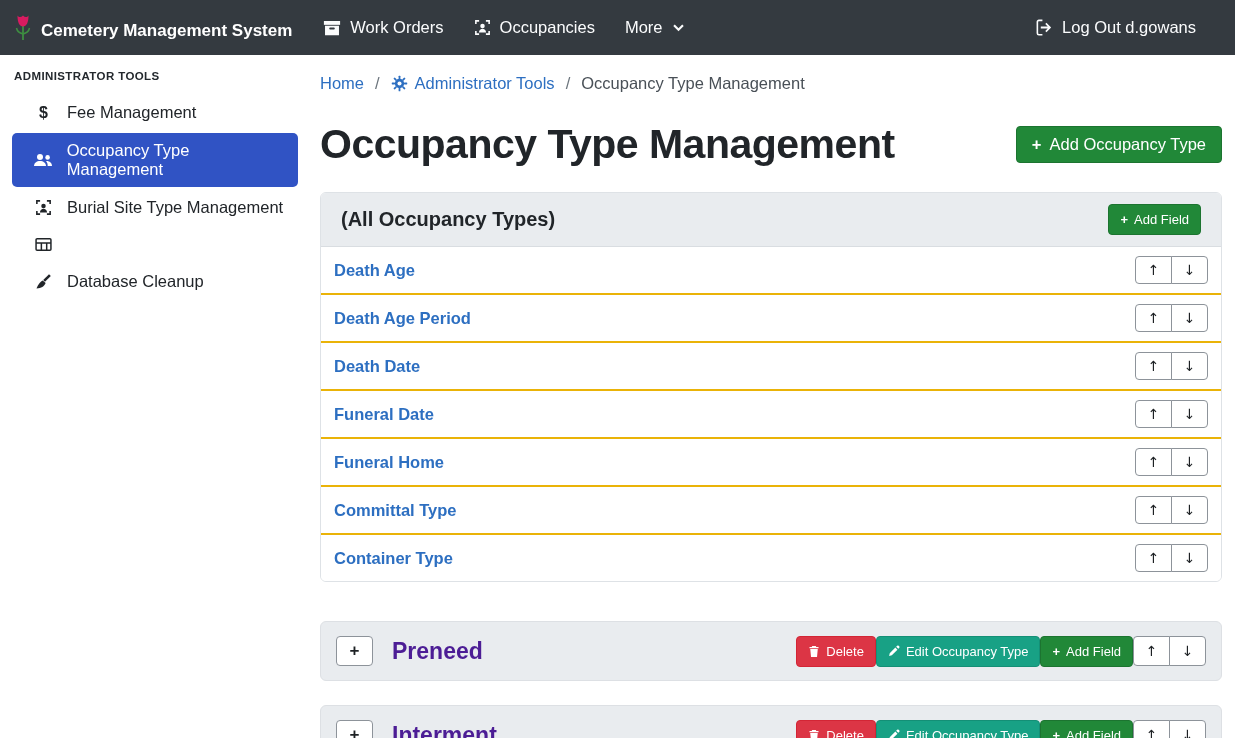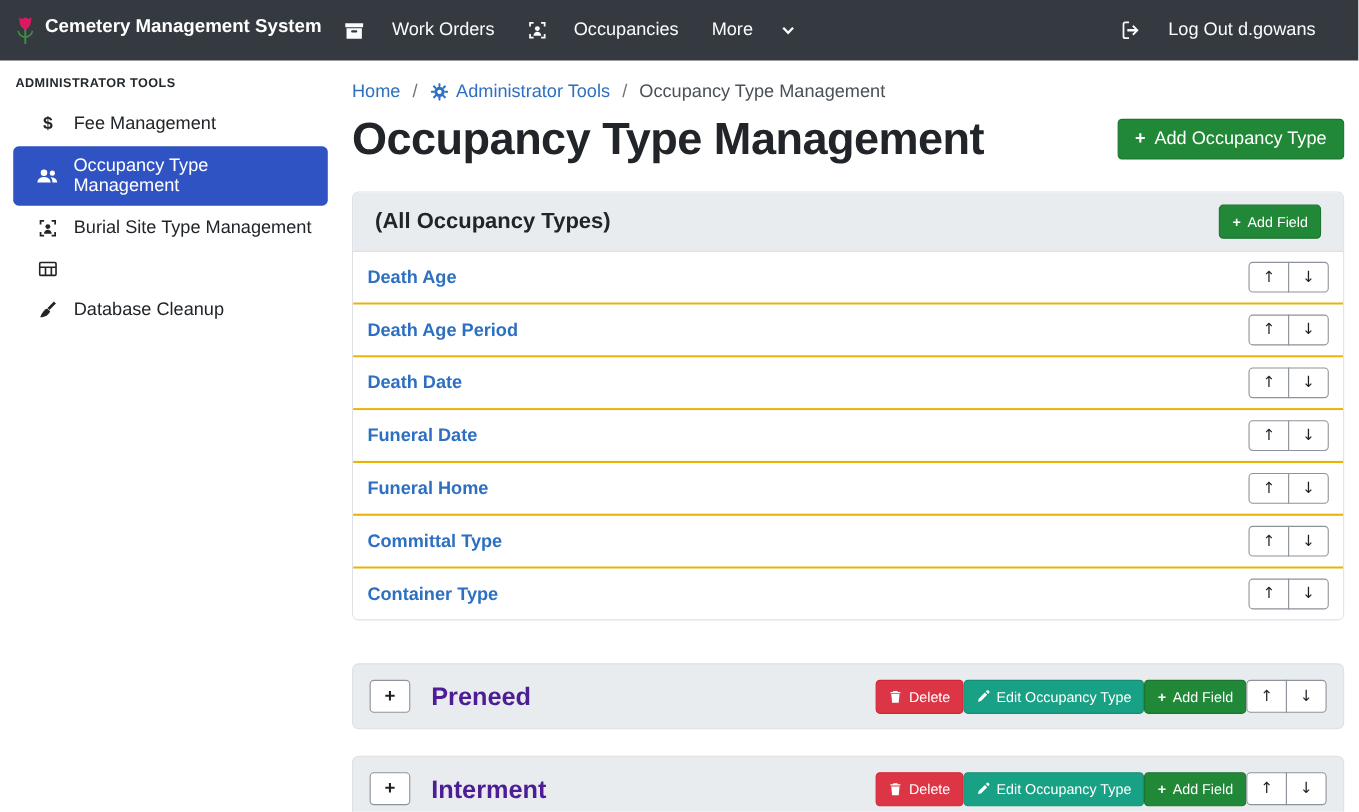--- a/index.html
+++ b/index.html
@@ -4,37 +4,37 @@
 <style>
   *{margin:0;padding:0;box-sizing:border-box}
   html,body{width:1235px;height:738px;overflow:hidden}
   body{font-family:"Liberation Sans","DejaVu Sans",sans-serif;background:#fff;color:#212529}
   button{font-family:inherit;cursor:pointer}
   a{text-decoration:none;cursor:pointer}
   svg{display:block}
 
   
   .navbar{height:55px;background:#343a40;display:flex;align-items:center;padding:0 24px 0 14px}
-  .brand{display:flex;align-items:flex-start;gap:9px;color:#fff;font-weight:700;font-size:17px;margin-right:6px}
-  .nav-link{display:flex;align-items:center;gap:25px;color:#fbfcfd;font-size:16.5px;padding:8px 15px;background:none;border:none}
+  .brand{display:flex;align-items:flex-end;gap:9px;color:#fff;font-weight:700;font-size:17px;margin-right:16px}
+  .nav-link{display:flex;align-items:center;gap:9px;color:#fbfcfd;font-size:16.5px;padding:8px 15px;background:none;border:none}
   .navbar .spacer{flex:1}
 
   
   .layout{display:flex;height:672px}
   .sidebar{width:308px;flex-shrink:0;padding:13px 10px 0 12px}
   .sidebar-heading{font-size:11.5px;font-weight:700;letter-spacing:.4px;text-transform:uppercase;color:#24292e;padding:2px 2px 13px}
   .side-item{display:flex;align-items:center;gap:13px;padding:8px 10px 8px 21px;border-radius:5px;font-size:16.5px;color:#212529;margin-bottom:3px;cursor:pointer}
   .side-item .icon{width:21px;display:flex;justify-content:center;color:#212529}
   .side-item .icon.dollar{font-weight:700;font-size:16px}
   .side-item.active{background:#3053c4;color:#fff}
   .side-item.active .icon{color:#fff}
 
   
   .main{flex:1;padding:13px 13px 0 12px;min-width:0}
-  .breadcrumb{display:flex;align-items:center;gap:11px;font-size:16.5px;margin:6px 0 10px}
+  .breadcrumb{display:flex;align-items:center;gap:11px;font-size:16.5px;margin:6px 0 28px}
   .bc-link{color:#2d6fc1;display:flex;align-items:center;gap:7px}
   .bc-sep{color:#6c757d}
   .bc-current{color:#495057}
 
   .title-row{display:flex;justify-content:space-between;align-items:center;margin:2px 0 24px}
   .page-title{font-size:41px;font-weight:600;letter-spacing:-.5px;color:#212529}
 
   .btn{display:inline-flex;align-items:center;gap:8px;border:1px solid transparent;border-radius:4px;color:#fff;white-space:nowrap}
   .btn .plus{font-weight:700}
   .btn-lg{font-size:16.5px;padding:8px 15px}

